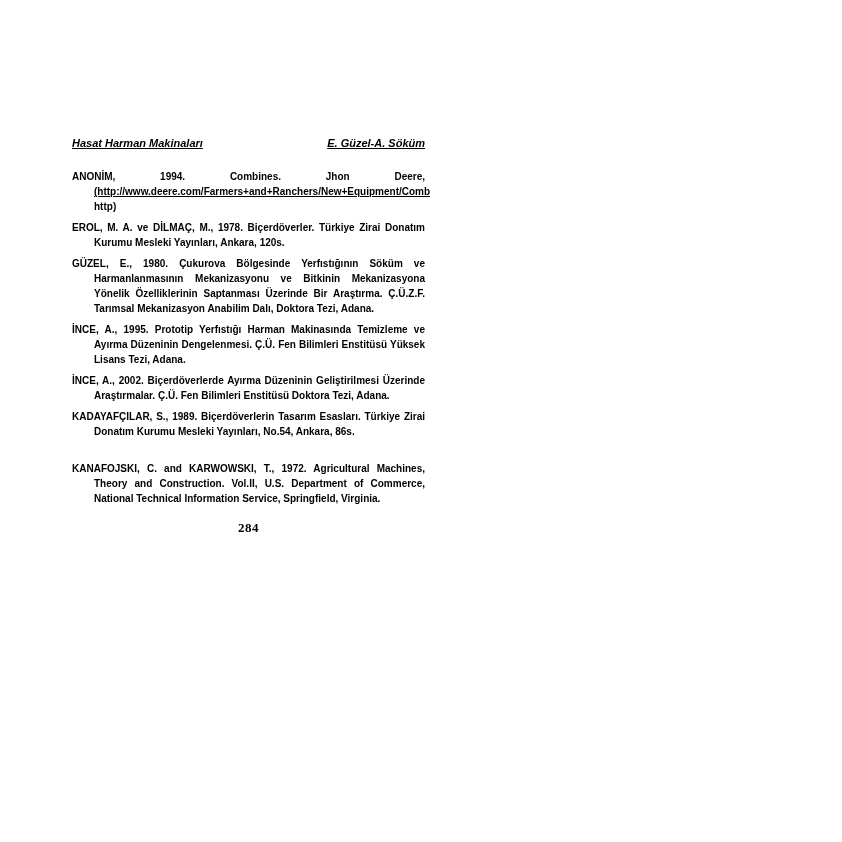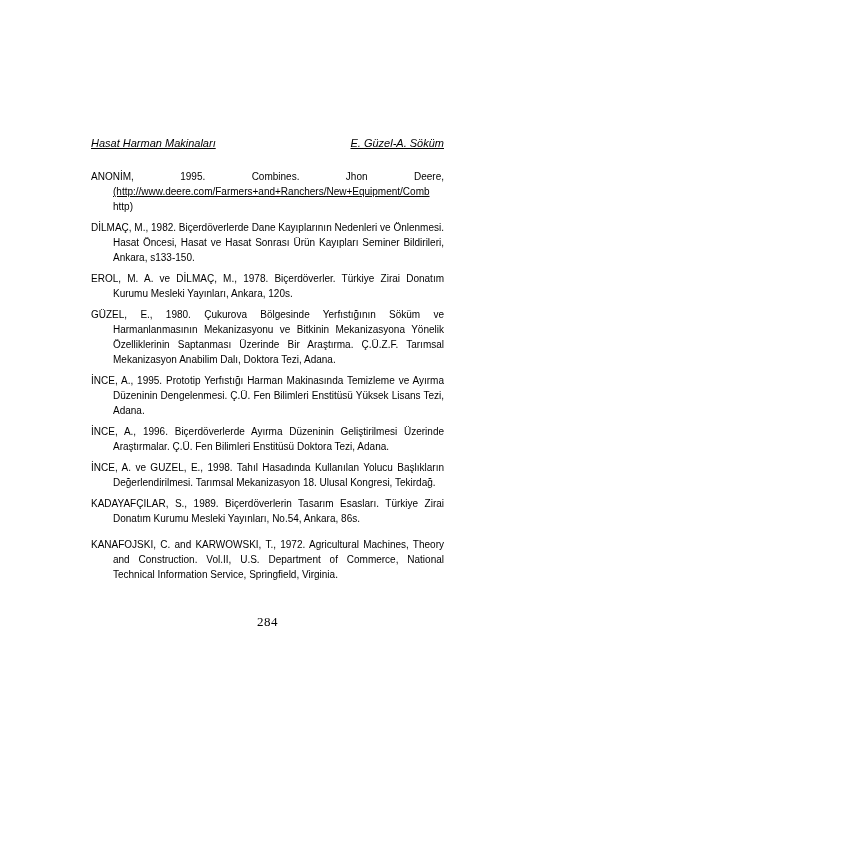--- a/index.html
+++ b/index.html
@@ -14,23 +14,24 @@
   .sheet {
     position: absolute;
     left: 0; top: 0;
     width: 842px;
     height: 842px;
     background: #ffffff;
     overflow: hidden;
   }
   .content {
     position: absolute;
-    left: 91px;
+    left: 72px;
     top: 137px;
     width: 353px;
+    font-weight: bold;
   }
   .header {
     display: flex;
     justify-content: space-between;
     font-style: italic;
     font-size: 11px;
     margin-bottom: 20px;
   }
   .header .hdr {
     text-decoration: underline;
@@ -38,53 +39,51 @@
   }
   .refs p.ref {
     font-size: 10px;
     line-height: 15px;
     text-align: justify;
     margin: 0 0 6px 0;
     padding-left: 22px;
     text-indent: -22px;
   }
   .refs p.ref.spaced {
-    margin-top: 11px;
+    margin-top: 22px;
   }
   .ref-link {
     text-decoration: underline;
     color: #000;
   }
   .page-number {
     text-align: center;
     font-family: "Liberation Serif", serif;
     font-size: 13px;
-    margin-top: 32px;
+    margin-top: 14px;
     letter-spacing: 0.5px;
   }
 </style>
 </head>
 <body>
 
 <div class="sheet">
   <div class="content">
 
     <div class="header">
       <span class="hdr">Hasat Harman Makinaları</span>
       <span class="hdr">E. Güzel-A. Söküm</span>
     </div>
 
     <div class="refs">
-        <p class="ref"><span>ANONİM, 1995. Combines. Jhon Deere, </span><span class="ref-link">(http://www.deere.com/Farmers+and+Ranchers/New+Equipment/Comb</span><br><span>http)</span></p>
-        <p class="ref"><span>DİLMAÇ, M., 1982. Biçerdöverlerde Dane Kayıplarının Nedenleri ve Önlenmesi. Hasat Öncesi, Hasat ve Hasat Sonrası Ürün Kayıpları Seminer Bildirileri, Ankara, s133-150.</span></p>
+        <p class="ref"><span>ANONİM, 1994. Combines. Jhon Deere, </span><span class="ref-link">(http://www.deere.com/Farmers+and+Ranchers/New+Equipment/Comb</span><br><span>http)</span></p>
         <p class="ref"><span>EROL, M. A. ve DİLMAÇ, M., 1978. Biçerdöverler. Türkiye Zirai Donatım Kurumu Mesleki Yayınları, Ankara, 120s.</span></p>
         <p class="ref"><span>GÜZEL, E., 1980. Çukurova Bölgesinde Yerfıstığının Söküm ve Harmanlanmasının Mekanizasyonu ve Bitkinin Mekanizasyona Yönelik Özelliklerinin Saptanması Üzerinde Bir Araştırma. Ç.Ü.Z.F. Tarımsal Mekanizasyon Anabilim Dalı, Doktora Tezi, Adana.</span></p>
         <p class="ref"><span>İNCE, A., 1995. Prototip Yerfıstığı Harman Makinasında Temizleme ve Ayırma Düzeninin Dengelenmesi. Ç.Ü. Fen Bilimleri Enstitüsü Yüksek Lisans Tezi, Adana.</span></p>
-        <p class="ref"><span>İNCE, A., 1996. Biçerdöverlerde Ayırma Düzeninin Geliştirilmesi Üzerinde Araştırmalar. Ç.Ü. Fen Bilimleri Enstitüsü Doktora Tezi, Adana.</span></p>
-        <p class="ref"><span>İNCE, A. ve GUZEL, E., 1998. Tahıl Hasadında Kullanılan Yolucu Başlıkların Değerlendirilmesi. Tarımsal Mekanizasyon 18. Ulusal Kongresi, Tekirdağ.</span></p>
+        <p class="ref"><span>İNCE, A., 2002. Biçerdöverlerde Ayırma Düzeninin Geliştirilmesi Üzerinde Araştırmalar. Ç.Ü. Fen Bilimleri Enstitüsü Doktora Tezi, Adana.</span></p>
         <p class="ref"><span>KADAYAFÇILAR, S., 1989. Biçerdöverlerin Tasarım Esasları. Türkiye Zirai Donatım Kurumu Mesleki Yayınları, No.54, Ankara, 86s.</span></p>
         <p class="ref spaced"><span>KANAFOJSKI, C. and KARWOWSKI, T., 1972. Agricultural Machines, Theory and Construction. Vol.II, U.S. Department of Commerce, National Technical Information Service, Springfield, Virginia.</span></p>
       </div>
 
     <div class="page-number">284</div>
 
   </div>
 </div>
 
 </body></html>

